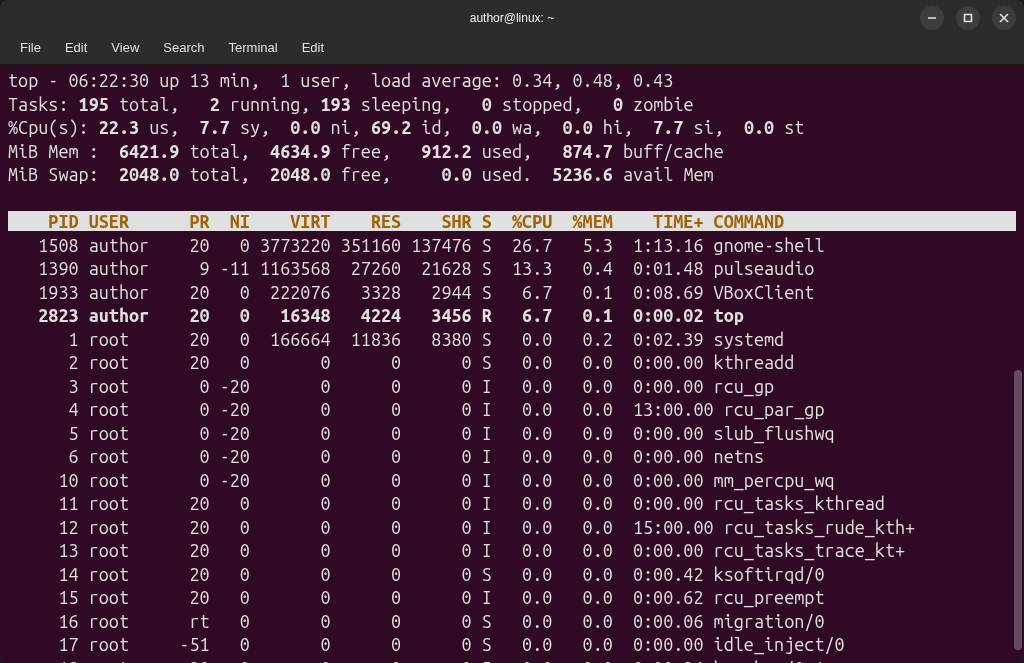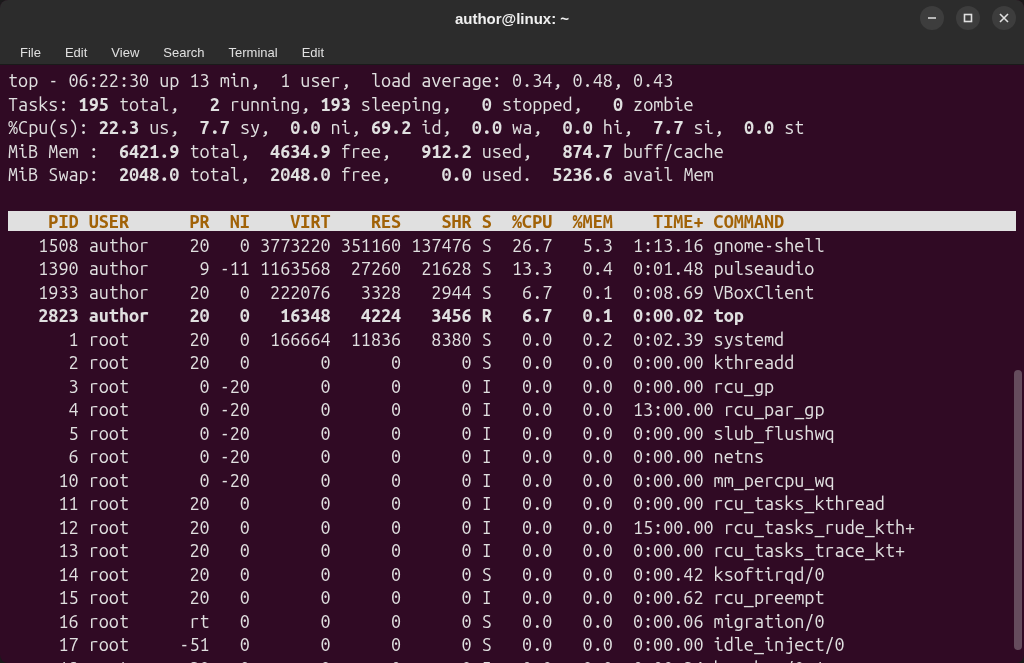--- a/index.html
+++ b/index.html
@@ -1,22 +1,22 @@
 <!DOCTYPE html>
 <html><head>
 <meta charset="utf-8">
 <style>
 html,body{margin:0;padding:0;background:#1a1a1a;font-family:sans-serif}
 .window{width:1024px;height:663px;background:#300a24;position:relative;overflow:hidden;border-radius:8px}
 .titlebar{background:#2c2c2c;height:36px;display:flex;align-items:center;justify-content:center;position:relative}
-.titlebar-text{color:#f0f0f0;font-size:15px;font-weight:bold}
+.titlebar-text{color:#f0f0f0;font-size:12px;font-weight:normal}
 .tb-controls{position:absolute;right:8px;display:flex;gap:12px;align-items:center}
 .tb-btn{width:24px;height:24px;border-radius:50%;background:#3d3d3d;display:flex;align-items:center;justify-content:center;cursor:pointer;color:#e0e0e0;font-size:12px}
 .tb-btn svg{width:10px;height:10px;stroke:#e0e0e0;stroke-width:1.6;fill:none}
-.menubar{background:#2c2c2c;height:28px;display:flex;align-items:flex-end;padding:0 10px;gap:4px;border-bottom:1px solid #1a1a1a}
+.menubar{background:#2c2c2c;height:28px;display:flex;align-items:flex-start;padding:0 10px;gap:4px;border-bottom:1px solid #1a1a1a}
 .menu-item{color:#e0e0e0;font-size:13px;padding:4px 10px;cursor:pointer}
 .term{padding:4px 8px 0 8px;font-family:'Ubuntu Mono','DejaVu Sans Mono',monospace;font-size:18px;line-height:23.5px;color:#e0e0e0;white-space:pre}
 .b{font-weight:bold}
 .hdr{background:#e0e0e0;color:#a16207;font-weight:bold}
 .scrollbar{position:absolute;right:2px;top:370px;width:8px;height:280px;background:rgba(200,200,200,.35);border-radius:4px}
 </style>
 </head>
 <body>
 
 <div class="window">

